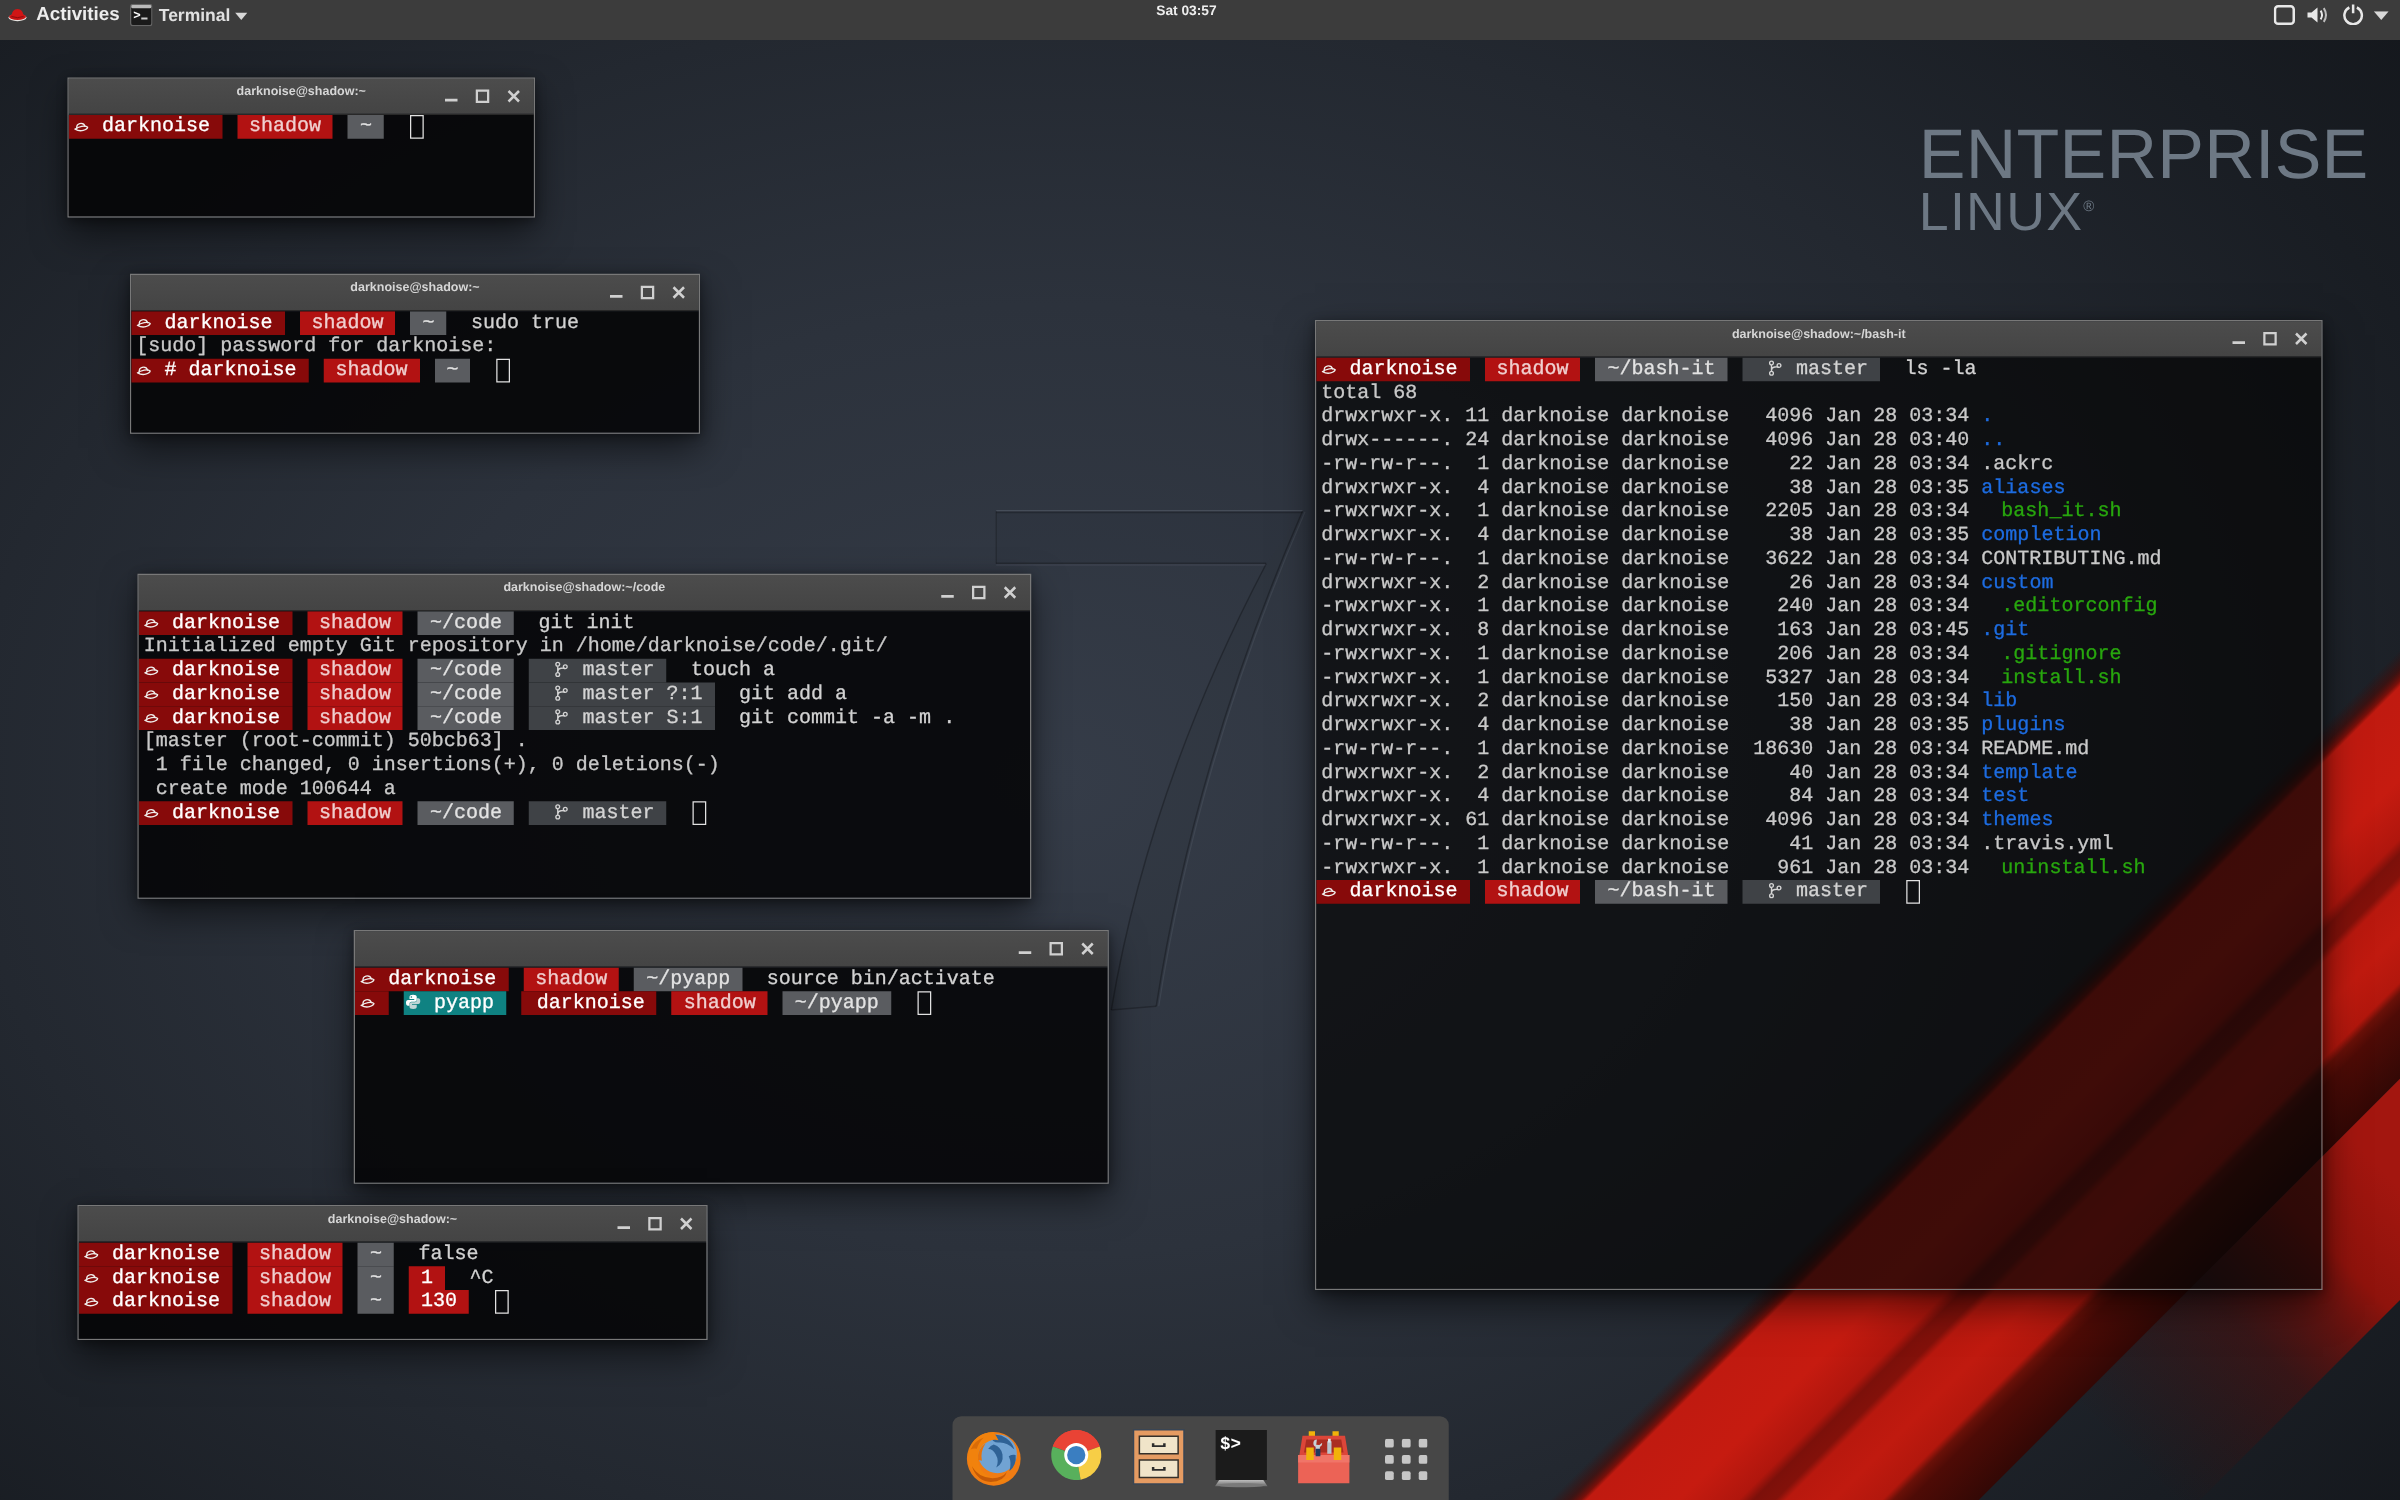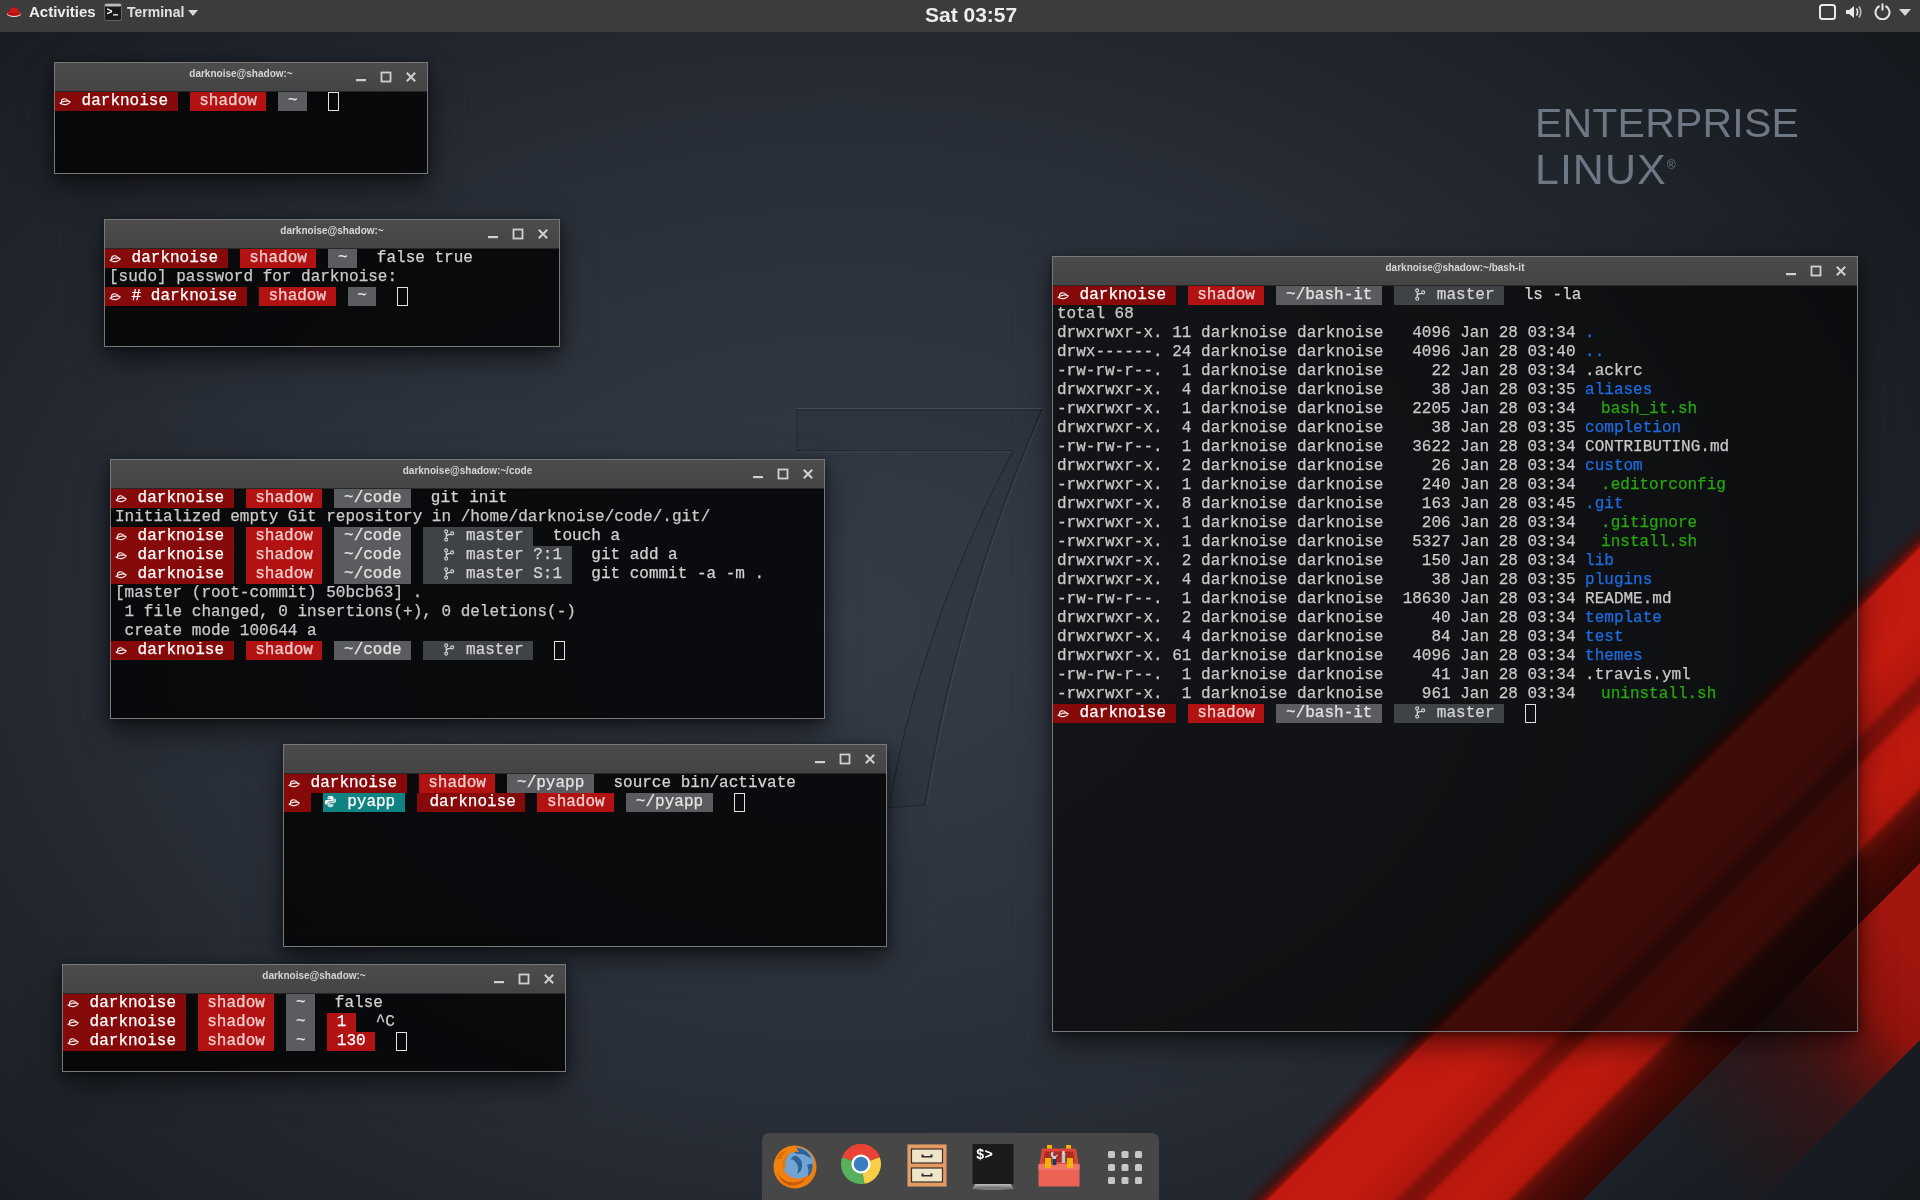--- a/index.html
+++ b/index.html
@@ -6,21 +6,21 @@
 #screen{position:relative;width:1920px;height:1200px;overflow:hidden;
   background:
     radial-gradient(1400px 1000px at 44% 52%, #353c48 0%, #2c323c 38%, #232830 62%, #191d23 85%, #14171c 100%);
   font-family:"Liberation Sans", sans-serif;}
 #wallsvg{position:absolute;left:0;top:0;}
 
 
 #topbar{position:absolute;left:0;top:0;width:1920px;height:32px;background:#3c3c3c;z-index:50;}
 #topbar .act{position:absolute;left:29px;top:3px;font-size:15px;font-weight:bold;color:#ededed;}
 #topbar .term{position:absolute;left:127px;top:4px;font-size:14px;font-weight:bold;color:#e0e0e0;}
-#clock{position:absolute;left:925px;top:3px;font-size:21px;font-weight:bold;color:#ededed;}
+#clock{position:absolute;left:925px;top:3px;font-size:11px;font-weight:bold;color:#ededed;}
 
 
 .win{position:absolute;border:1px solid #787878;box-shadow:0 12px 28px rgba(0,0,0,.55), 0 2px 8px rgba(0,0,0,.4);display:flex;flex-direction:column;z-index:10;}
 .tb{flex:0 0 28px;background:linear-gradient(#4c4c4c,#444444);border-bottom:1px solid #282828;position:relative;}
 .tb .t{position:absolute;left:0;right:0;top:5px;text-align:center;font-size:10px;font-weight:bold;color:#d6d6d6;}
 .tbb{position:absolute;top:0;height:28px;display:flex;align-items:center;}
 .bd{flex:1;position:relative;-webkit-text-stroke:0.25px currentColor;background:rgba(4,4,5,0.85);font-family:"Liberation Mono",monospace;font-size:16px;line-height:19px;color:#c9c9c9;overflow:hidden;}
 .bd.trans{background:rgba(5,5,6,0.70);}
 .row{display:flex;height:19px;line-height:19px;white-space:pre;align-items:flex-start;}
 .sg{white-space:pre;}
@@ -39,21 +39,21 @@
 pre.out .db{color:#1d6ce1;}
 pre.out .gx{color:#28a70e;margin-left:16px;}
 
 
 #dock{position:absolute;left:762px;top:1133px;width:397px;height:67px;background:#474747;border-radius:7px 7px 0 0;z-index:40;}
 .dicon{position:absolute;top:10px;}
 
 
 #rhlogo{position:absolute;left:1535px;top:103px;color:#6d7884;z-index:5;}
 #rhlogo .l1{font-size:31px;font-weight:bold;letter-spacing:0.5px;line-height:30px;}
-#rhlogo .l2{font-size:41px;letter-spacing:0.2px;line-height:40px;}
+#rhlogo .l2{font-size:56px;letter-spacing:0.2px;line-height:40px;}
 #rhlogo .l3{font-size:43px;letter-spacing:1px;line-height:44px;}
 #rhlogo sup{font-size:12px;}
 </style>
 </head>
 <body>
 <div id="screen">
   <svg id="wallsvg" width="1920" height="1200">
     <defs>
       <linearGradient id="band1" gradientUnits="userSpaceOnUse" x1="1220" y1="1220" x2="1391.5" y2="1391.5">
         <stop offset="0" stop-color="#3a0906" stop-opacity="0"></stop>
@@ -177,21 +177,21 @@
             <path d="M1.8 1.8 L10.2 10.2 M10.2 1.8 L1.8 10.2" stroke="#d0d0d0" stroke-width="2"></path>
           </svg>
       </div>
     </div>
     <div class="bd">
       <div class="row"><span class="sg s1"><svg class="ic" width="12" height="11" viewBox="0 0 13 12">
               <g fill="none" stroke="#f0eeec" stroke-width="1.2" stroke-linecap="round">
                 <path d="M2.6 7.2 Q2.2 3.8 5.2 3.1 Q8.8 2.4 9.9 5.6"></path>
                 <path d="M1.2 7.9 Q4.4 10 8.2 9.1 Q11.8 8.2 12.1 6.3 Q10.3 4.9 6.9 5.6 Q3.2 6.4 1.2 7.9Z"></path>
               </g>
-            </svg> darknoise </span><span class="sp" style="--a:#870a0a;--b:#b21212;--l:#c93026"></span><span class="sg s2"> shadow </span><span class="sp" style="--a:#b21212;--b:#5a5c60;--l:#dddddd"></span><span class="sg s3"> ~ </span><span class="ar" style="--b:#5a5c60"></span><span class="cmd"> false true</span></div>
+            </svg> darknoise </span><span class="sp" style="--a:#870a0a;--b:#b21212;--l:#c93026"></span><span class="sg s2"> shadow </span><span class="sp" style="--a:#b21212;--b:#5a5c60;--l:#dddddd"></span><span class="sg s3"> ~ </span><span class="ar" style="--b:#5a5c60"></span><span class="cmd"> sudo true</span></div>
       <pre class="out">[sudo] password for darknoise: </pre>
       <div class="row"><span class="sg s1"><svg class="ic" width="12" height="11" viewBox="0 0 13 12">
               <g fill="none" stroke="#f0eeec" stroke-width="1.2" stroke-linecap="round">
                 <path d="M2.6 7.2 Q2.2 3.8 5.2 3.1 Q8.8 2.4 9.9 5.6"></path>
                 <path d="M1.2 7.9 Q4.4 10 8.2 9.1 Q11.8 8.2 12.1 6.3 Q10.3 4.9 6.9 5.6 Q3.2 6.4 1.2 7.9Z"></path>
               </g>
             </svg> # darknoise </span><span class="sp" style="--a:#870a0a;--b:#b21212;--l:#c93026"></span><span class="sg s2"> shadow </span><span class="sp" style="--a:#b21212;--b:#5a5c60;--l:#dddddd"></span><span class="sg s3"> ~ </span><span class="ar" style="--b:#5a5c60"></span><span class="cur"></span></div>
     </div>
   </div>
 

